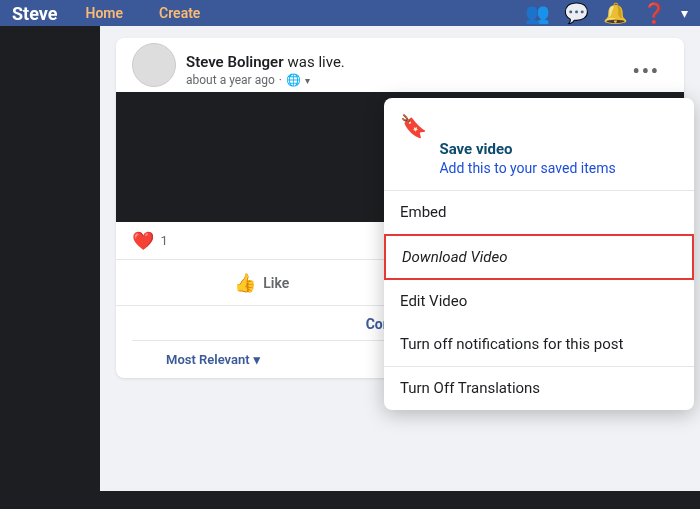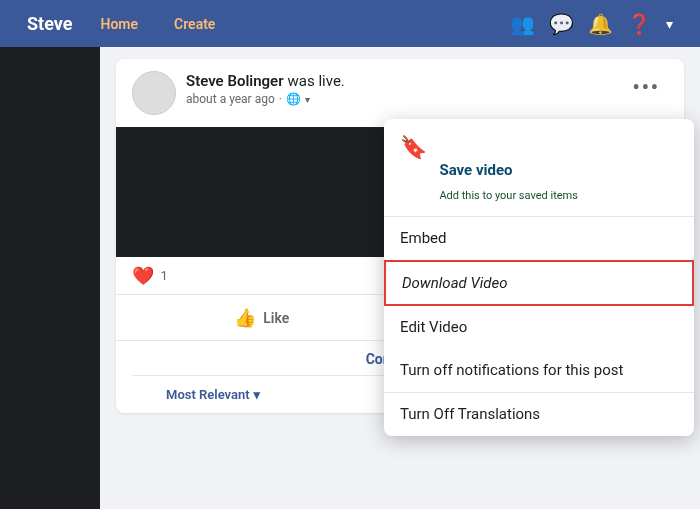--- a/index.html
+++ b/index.html
@@ -7,24 +7,24 @@
       width: 700px;
       height: 509px;
       overflow: hidden;
       font-family: -apple-system, BlinkMacSystemFont, 'Segoe UI', Roboto, Helvetica, Arial, sans-serif;
       background: #1c1e21;
     }
 
     
     .fb-navbar {
       background: #3b5998;
-      height: 47px;
-      display: flex;
-      align-items: center;
-      padding: 0 27px;
+      height: 26px;
+      display: flex;
+      align-items: center;
+      padding: 0 12px;
       position: relative;
       z-index: 10;
     }
     .fb-navbar-left {
       display: flex;
       align-items: center;
       gap: 20px;
     }
     .fb-brand {
       color: white;
@@ -83,22 +83,22 @@
       background: white;
       border-radius: 8px;
       box-shadow: 0 1px 3px rgba(0,0,0,0.1);
       overflow: visible;
       position: relative;
     }
 
     
     .post-header {
       display: flex;
-      align-items: flex-start;
-      padding: 12px 16px;
+      align-items: flex-end;
+      padding: 5px 16px;
       position: relative;
     }
     .avatar {
       width: 44px;
       height: 44px;
       border-radius: 50%;
       background: #ddd;
       border: 1px solid #ccc;
       margin-right: 10px;
       flex-shrink: 0;
@@ -238,23 +238,23 @@
       margin-top: 2px;
     }
     .save-text-group {}
     .save-title {
       font-size: 15px;
       font-weight: 700;
       color: #0c4a6e;
       margin-top: 28px;
     }
     .save-subtitle {
-      font-size: 11px;
-      color: #14532d;
-      margin-top: 10px;
+      font-size: 14px;
+      color: #1d4ed8;
+      margin-top: 2px;
     }
 
     .dropdown-item {
       padding: 12px 16px;
       font-size: 15px;
       color: #1c1e21;
       cursor: pointer;
       border-bottom: 1px solid transparent;
     }
     .dropdown-item.highlighted {

